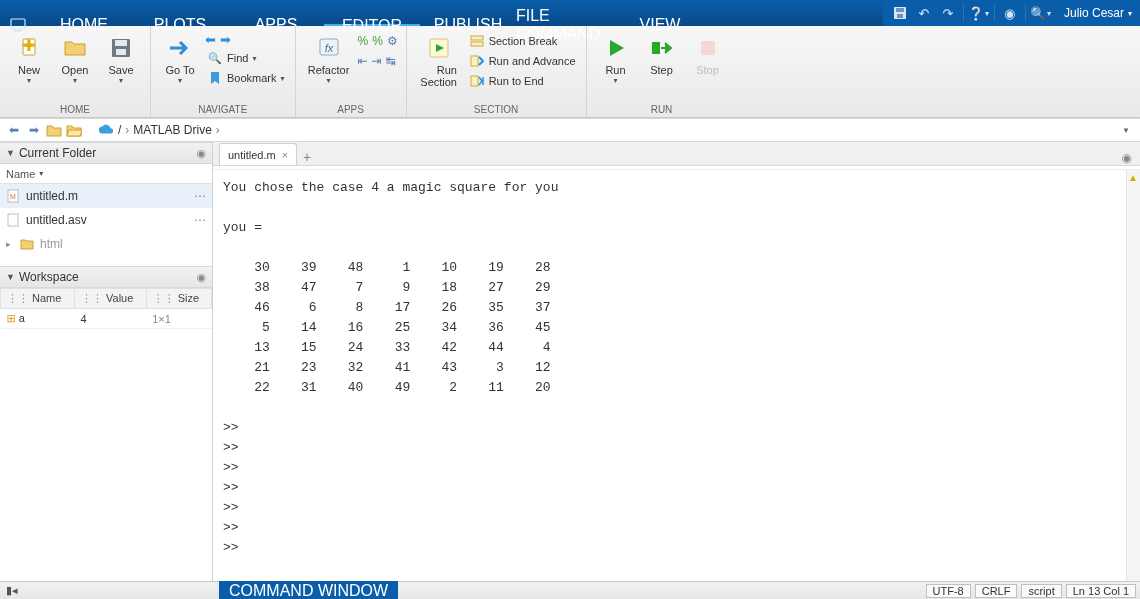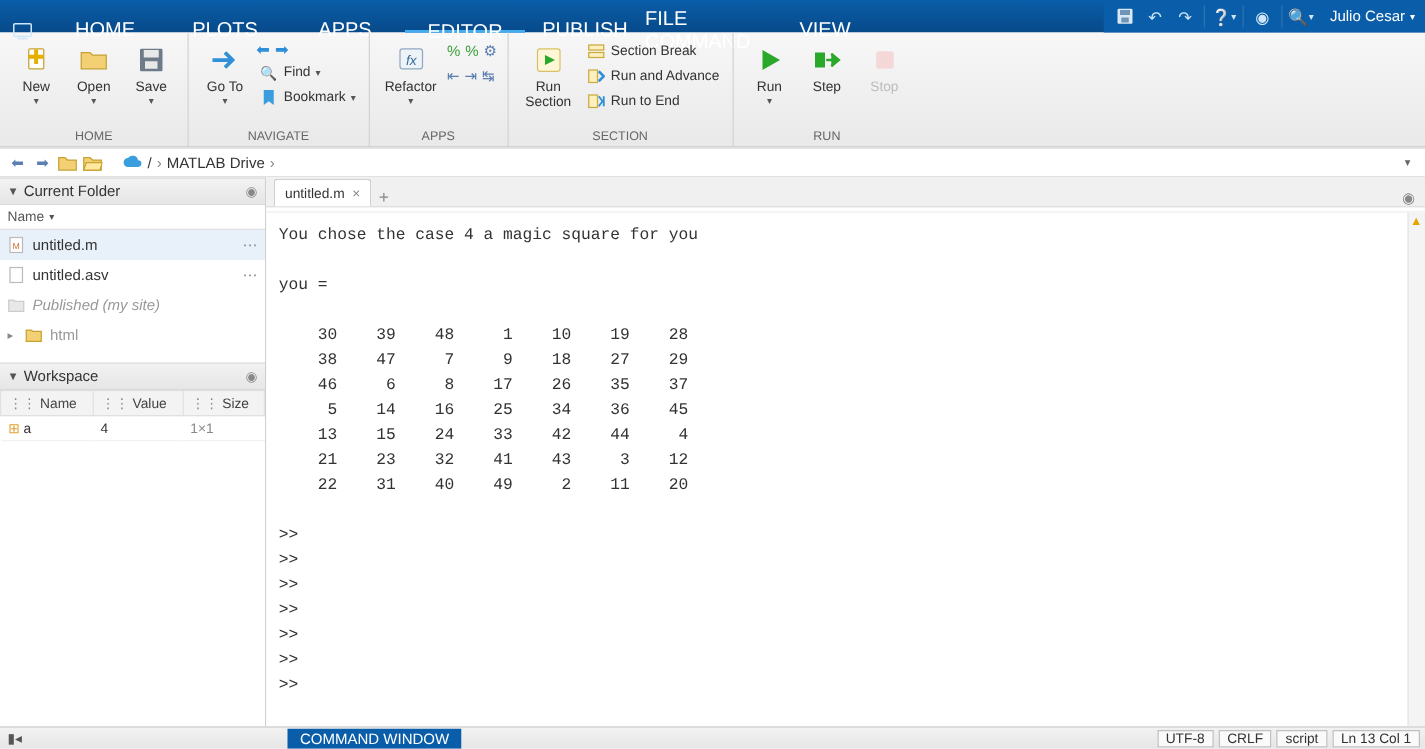--- a/index.html
+++ b/index.html
@@ -11,21 +11,21 @@
 .top-right { display: flex; align-items: center; gap: 6px; padding: 0 8px; background: #0a5da8; }
 .top-icon { width: 18px; height: 18px; display: flex; align-items: center; justify-content: center; color: #cde6f8; font-size: 13px; }
 .top-right .sep { width: 1px; height: 18px; background: #2a74b0; }
 .user { color: #fff; font-size: 12px; display: flex; align-items: center; gap: 4px; padding-left: 8px; }
 .ribbon { height: 92px; background: linear-gradient(#f7f7f7,#e9e9e9); border-bottom: 1px solid #c8c8c8; display: flex; }
 .rgroup { border-right: 1px solid #d4d4d4; display: flex; flex-direction: column; }
 .rgroup-content { flex: 1; display: flex; align-items: flex-start; padding: 4px 8px 0 8px; gap: 4px; }
 .rgroup-label { text-align: center; font-size: 10px; color: #666; padding-bottom: 2px; }
 .rbtn { display: flex; flex-direction: column; align-items: center; justify-content: flex-start; width: 42px; cursor: pointer; padding-top: 4px; }
 .rbtn .ico { width: 28px; height: 28px; display: flex; align-items: center; justify-content: center; }
-.rbtn .lbl { font-size: 11px; color: #333; text-align: center; margin-top: 2px; line-height: 12px; }
+.rbtn .lbl { font-size: 11px; color: #333; text-align: right; margin-top: 2px; line-height: 12px; }
 .rbtn .arrow { font-size: 8px; color: #555; }
 .vstack { display: flex; flex-direction: column; gap: 2px; }
 .smallbtn { display: flex; align-items: center; gap: 4px; font-size: 11px; cursor: pointer; padding: 1px 2px; }
 .smallico { width: 16px; height: 16px; display: flex; align-items: center; justify-content: center; }
 .rowicons { display: flex; gap: 4px; }
 .pathbar { height: 24px; background: #fff; border-top: 1px solid #d8d8d8; border-bottom: 1px solid #d8d8d8; display: flex; align-items: center; padding: 0 6px; gap: 4px; font-size: 12px; }
 .pathbar .nav-ico { width: 16px; height: 16px; display: flex; align-items: center; justify-content: center; color: #5a7fb0; }
 .pathbar .crumb { color: #333; }
 .pathbar .sep2 { color: #888; }
 .main { display: flex; height: calc(599px - 26px - 92px - 24px - 18px); }
@@ -49,21 +49,21 @@
 .tab .close { color: #888; font-size: 11px; cursor: pointer; }
 .tab-add { width: 20px; color: #888; font-size: 14px; display: flex; align-items: center; justify-content: center; cursor: pointer; }
 .tab-gear { margin-left: auto; padding-right: 8px; color: #888; font-size: 12px; }
 .editor-ruler { height: 4px; background: #fff; border-bottom: 1px solid #eee; }
 .editor-body { flex: 1; display: flex; overflow: hidden; }
 .editor-content { flex: 1; padding: 8px 10px; font-family: "Consolas","Courier New",monospace; font-size: 13px; line-height: 20px; color: #333; white-space: pre; overflow: auto; }
 .editor-scroll { width: 14px; background: #f4f4f4; border-left: 1px solid #e4e4e4; position: relative; }
 .warn-tri { position: absolute; top: 2px; right: 2px; color: #e6a400; font-size: 10px; }
 .statusbar { height: 18px; background: linear-gradient(#f2f2f2,#e6e6e6); border-top: 1px solid #c8c8c8; display: flex; align-items: center; font-size: 11px; }
 .sb-left { width: 213px; display: flex; align-items: center; padding: 0 6px; gap: 6px; color: #555; }
-.cmdwin { background: #0a5da8; color: #fff; padding: 1px 10px; font-size: 12px; margin-left: 17px; }
+.cmdwin { background: #0a5da8; color: #fff; padding: 1px 10px; font-size: 16px; margin-left: 6px; }
 .sb-spacer { flex: 1; }
 .sb-box { border: 1px solid #c0c0c0; background: #fafafa; padding: 0 6px; margin-right: 4px; height: 14px; display: flex; align-items: center; }
 svg { display: block; }
 </style>
 </head>
 <body>
 
 <div class="top-tabs">
   <div class="top-tab" style="width:36px;">
     <svg width="16" height="14" viewBox="0 0 16 14">
@@ -334,28 +334,20 @@
       <div class="cf-item">
         <span class="file-ico">
             <svg width="12" height="14" viewBox="0 0 12 14">
               <rect x="1" y="1" width="10" height="12" fill="#fff" stroke="#bbb"></rect>
             </svg>
           </span>
         <span>untitled.asv</span>
         <span class="dots">⋯</span>
       </div>
       <div class="cf-item" style="color:#999;">
-        <span class="file-ico">
-            <svg width="14" height="12" viewBox="0 0 14 12">
-              <path d="M1 2h4l1 1h7v8H1z" fill="#e8e8e8" stroke="#ccc"></path>
-            </svg>
-          </span>
-        <span style="font-style:italic;">Published (my site)</span>
-      </div>
-      <div class="cf-item" style="color:#999;">
         <span style="font-size:9px;color:#888;width:8px;">▸</span>
         <span class="file-ico">
             <svg width="14" height="12" viewBox="0 0 14 12">
               <path d="M1 2h4l1 1h7v8H1z" fill="#f3d073" stroke="#c8a132"></path>
             </svg>
           </span>
         <span>html</span>
       </div>
     </div>
 

